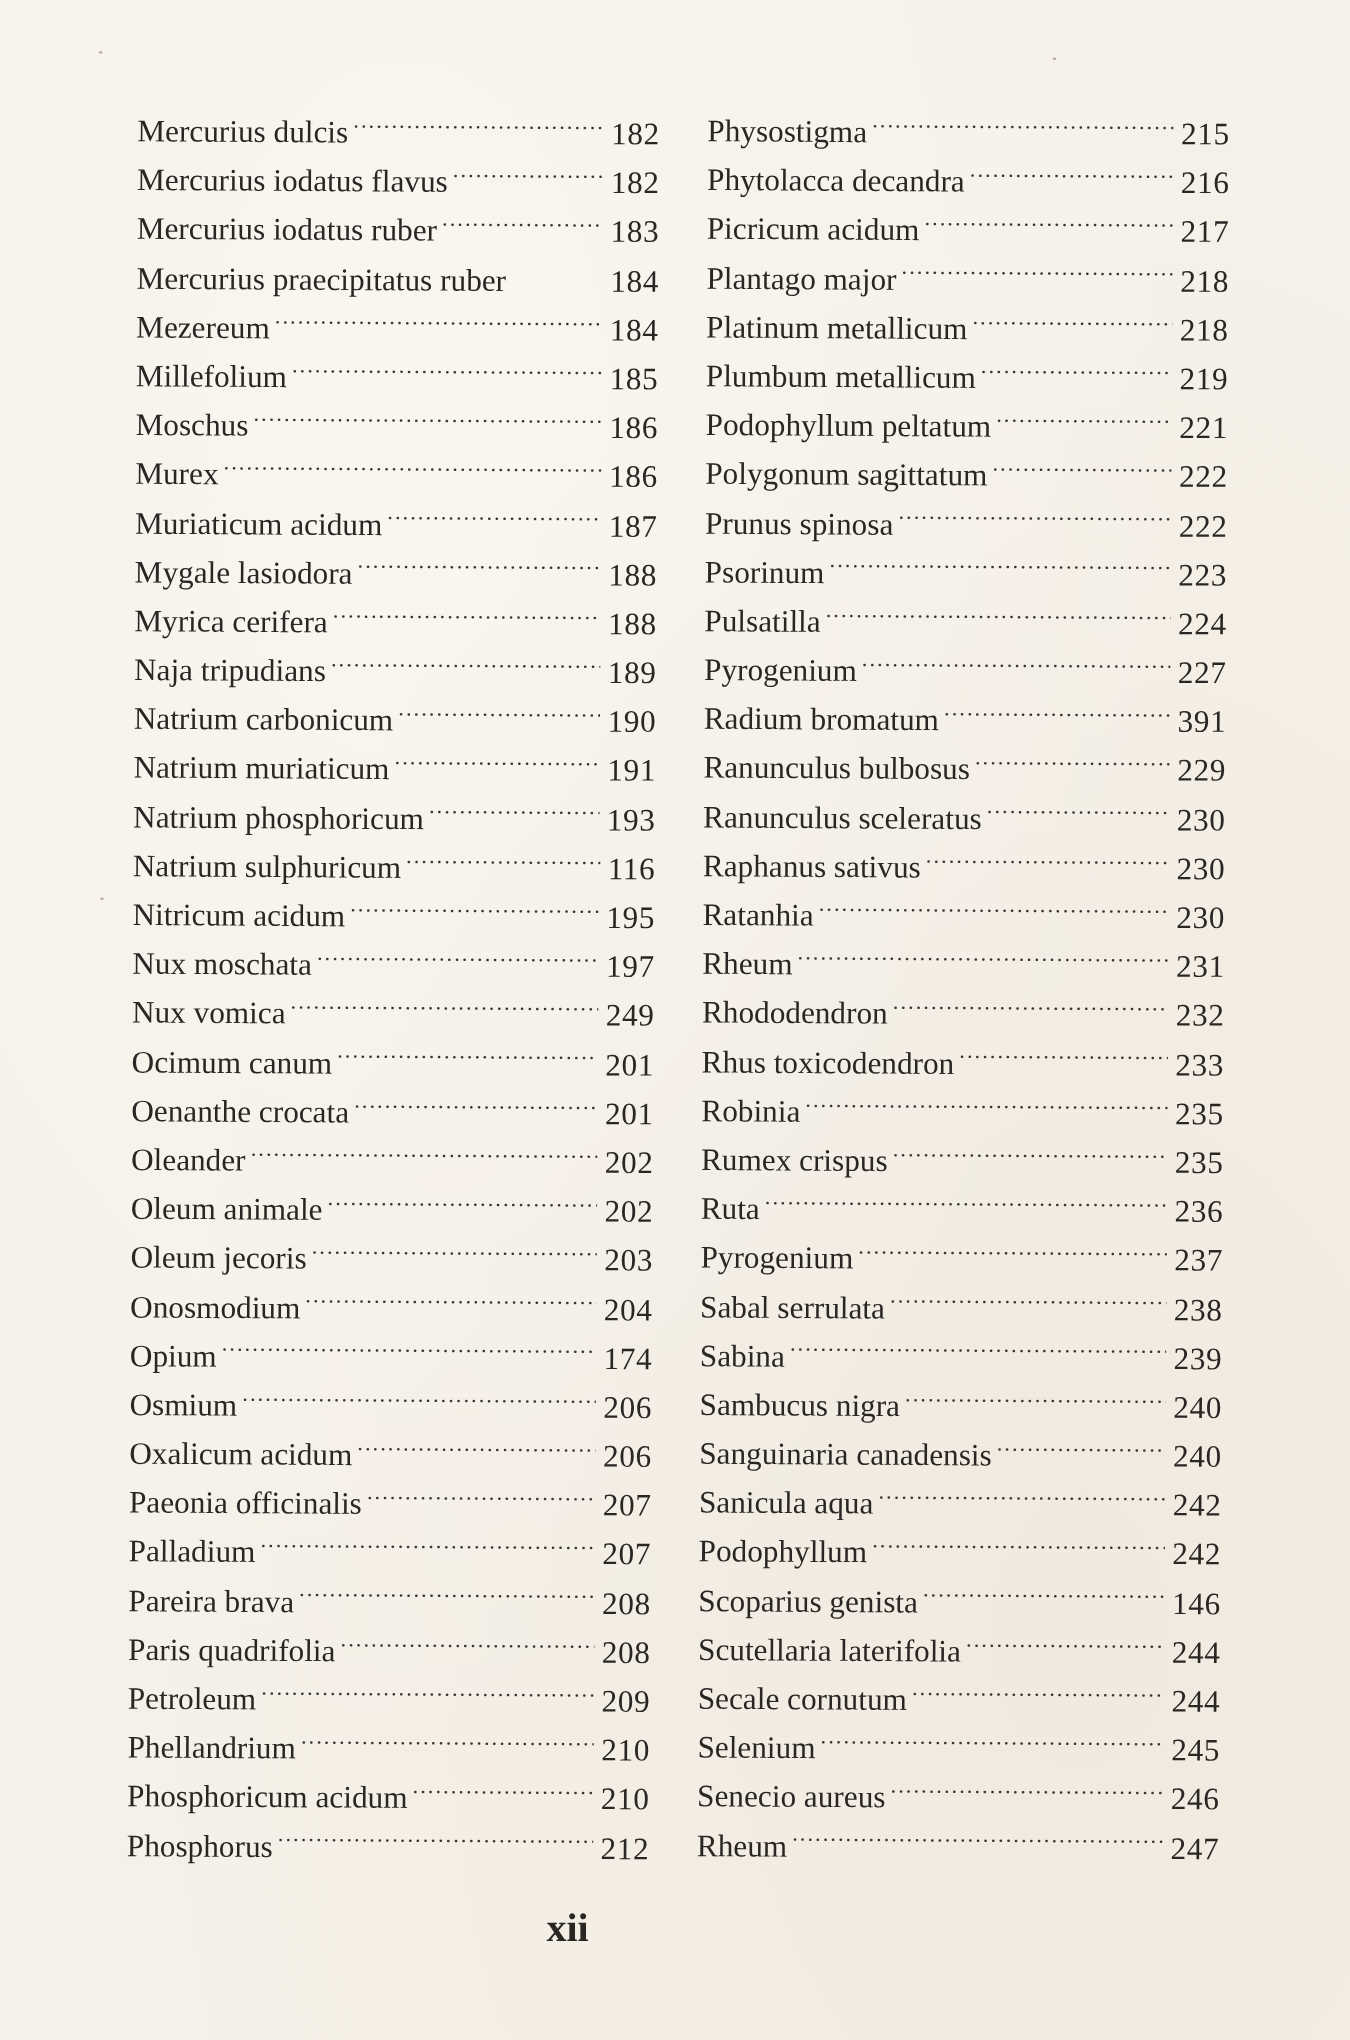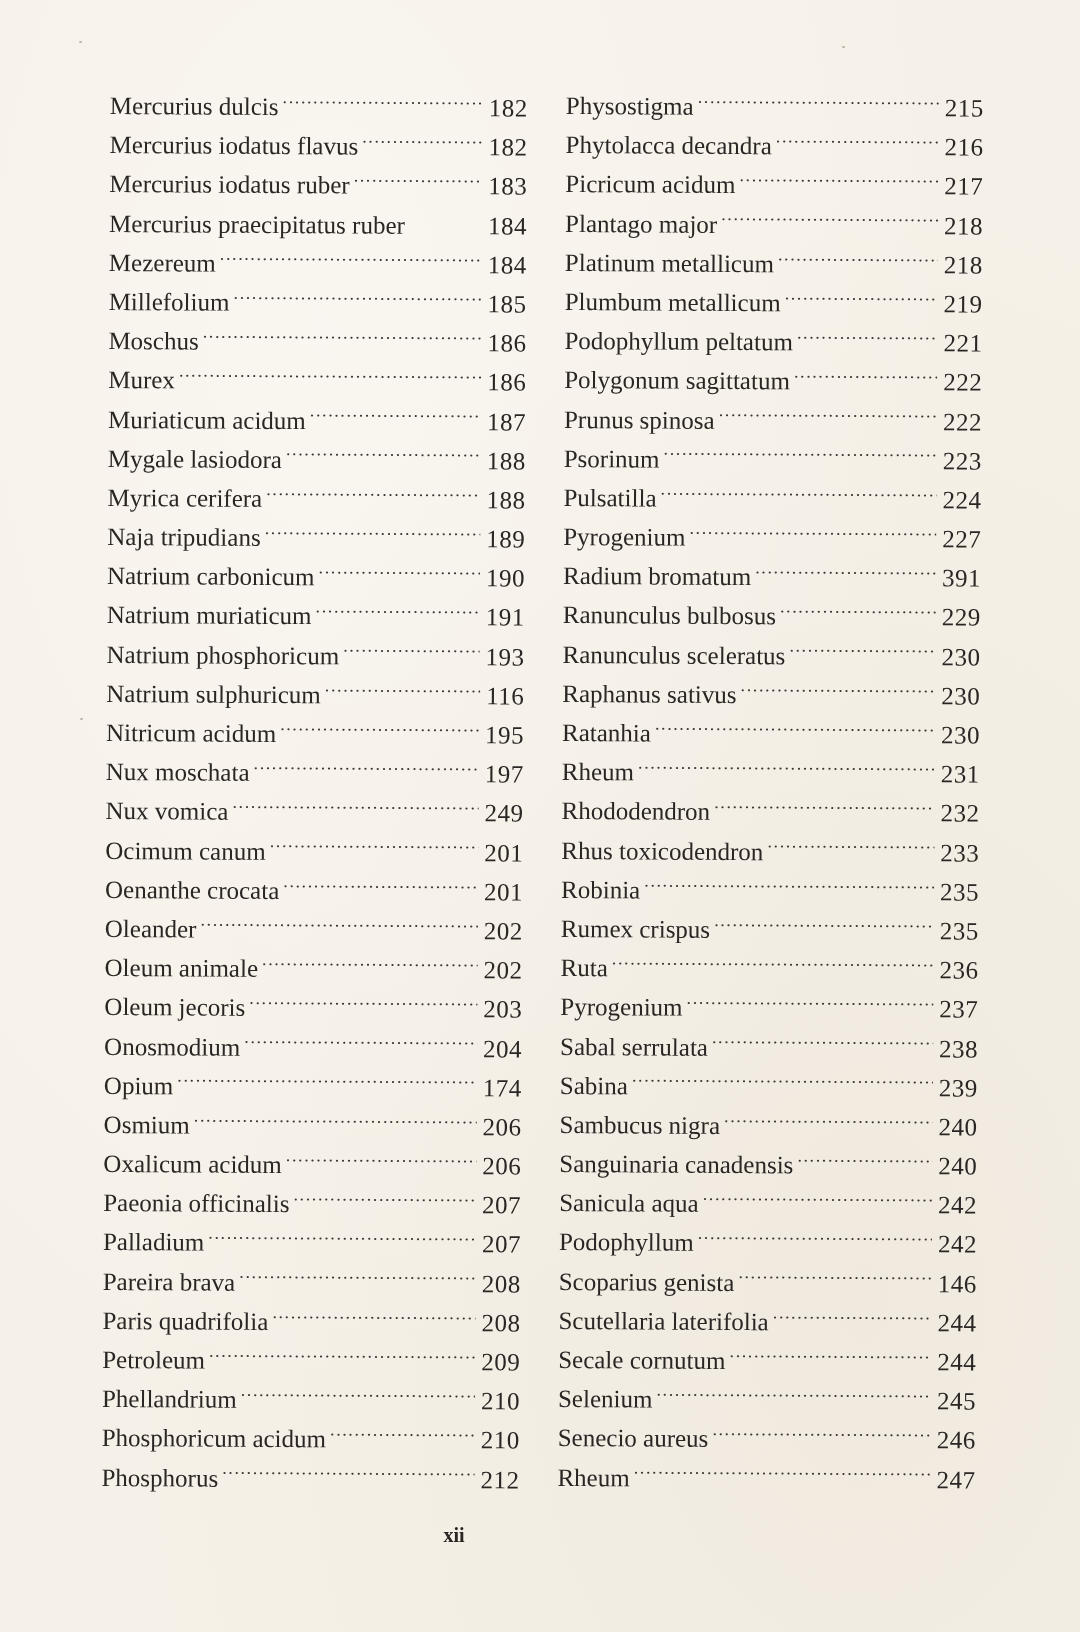--- a/index.html
+++ b/index.html
@@ -63,21 +63,21 @@
       flex: 0 0 auto;
       padding-left: 6px;
       letter-spacing: 0.5px;
     }
     .folio {
       position: absolute;
       top: 1508px;
       left: 0;
       width: 908px;
       text-align: center;
-      font-size: 20px;
+      font-size: 32px;
       font-weight: bold;
       color: #2a2624;
     }
     .speck {
       position: absolute;
       width: 3px; height: 2px;
       background: #8f8478;
       border-radius: 50%;
       opacity: 0.6;
     }

